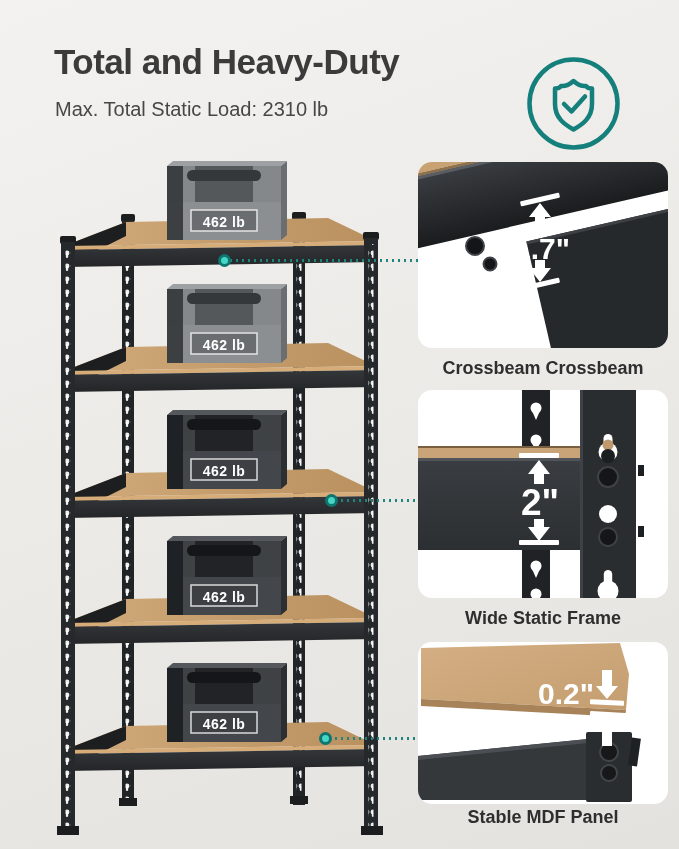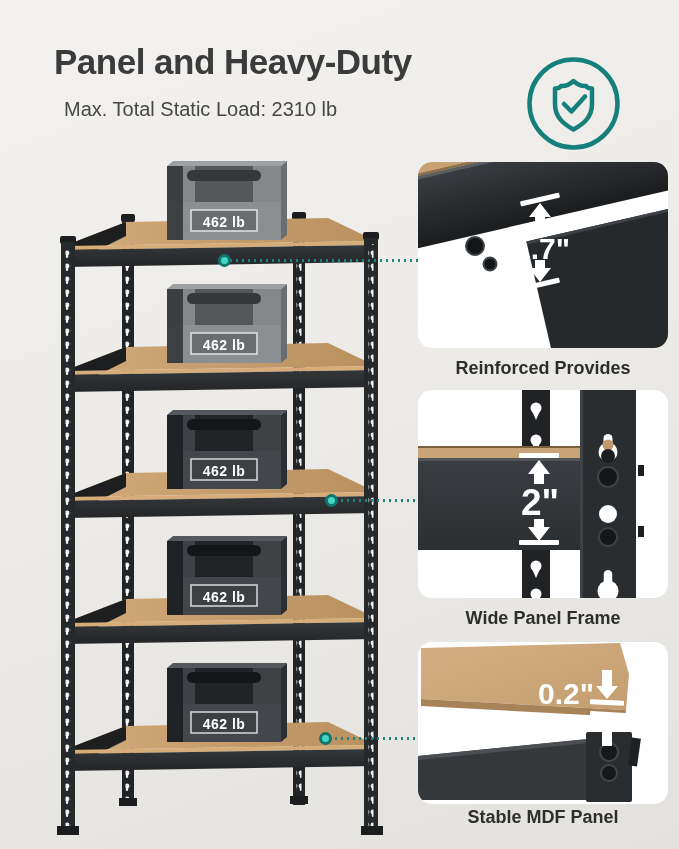--- a/index.html
+++ b/index.html
@@ -8,21 +8,21 @@
     position:relative;width:679px;height:849px;overflow:hidden;
     background:linear-gradient(160deg,#f3f2f0 0%,#edebe8 45%,#e4e2df 100%);
     font-family:"Liberation Sans",sans-serif;
   }
   .headline{
     position:absolute;left:54px;top:42px;width:480px;
     font-size:35px;font-weight:700;letter-spacing:-0.5px;color:#3b3b3b;
   }
   .sub{
     position:absolute;left:55px;top:96px;width:420px;
-    font-size:20px;line-height:26px;color:#474747;margin-left:9px;
+    font-size:20px;line-height:26px;color:#474747;
   }
   .badge{position:absolute;left:525px;top:55px;width:97px;height:97px;}
   .main-art{position:absolute;left:28px;top:158px;width:400px;height:691px;}
   .card{
     position:absolute;left:418px;width:250px;background:#ffffff;
     border-radius:14px;overflow:hidden;
   }
   .card svg{display:block;}
   .card-label{
     position:absolute;left:418px;width:250px;text-align:center;
@@ -41,21 +41,21 @@
   }
   .plate-text{
     font-family:"Liberation Sans",sans-serif;font-weight:700;fill:#ffffff;letter-spacing:0.5px;
   }
 </style>
 </head>
 <body>
 
 <div class="canvas">
 
-  <div class="headline">Panel and Heavy-Duty</div>
+  <div class="headline">Total and Heavy-Duty</div>
   <div class="sub">
     <div>Max. Total Static Load: 2310 lb</div>
   </div>
 
   <svg class="badge" viewBox="0 0 97 97">
     <circle cx="48.5" cy="48.5" r="44" fill="none" stroke="#157f7b" stroke-width="4.5"></circle>
     <path d="M48.5,26 C53,30 57,31.5 61,31 C62,32.5 64,33.5 67,33.5 L67,49 C67,63 57.5,69.5 48.5,74.5 C39.5,69.5 30,63 30,49 L30,33.5 C33,33.5 35,32.5 36,31 C40,31.5 44,30 48.5,26 Z" fill="none" stroke="#157f7b" stroke-width="4.5" stroke-linejoin="round"></path>
     <path d="M39,49 L46.5,56.5 L60,41.5" fill="none" stroke="#157f7b" stroke-width="4.5" stroke-linecap="round" stroke-linejoin="round"></path>
   </svg>
 
@@ -205,21 +205,21 @@
       <circle cx="72" cy="102" r="6.5" fill="#131517" stroke="#3f4347" stroke-width="2"></circle>
       <g fill="#ffffff">
         <rect x="102" y="35" width="40" height="5" rx="1" transform="rotate(-13 122 37.5)"></rect>
         <path d="M122,41 L111,55 L117,55 L117,63 L127,63 L127,55 L133,55 Z"></path>
         <text class="meas-text" x="124" y="97" font-size="30" text-anchor="middle">1.7"</text>
         <path d="M122,119 L111,105 L117,105 L117,97 L127,97 L127,105 L133,105 Z" transform="translate(0,1)"></path>
         <rect x="102" y="120" width="40" height="5" rx="1" transform="rotate(-13 122 122.5)"></rect>
       </g>
     </svg>
   </div>
-  <div class="card-label" style="top:357px;">Reinforced Provides</div>
+  <div class="card-label" style="top:357px;">Crossbeam Crossbeam</div>
 
   <div class="card" style="top:390px;height:208px;">
     <svg width="250" height="208" viewBox="0 0 250 208">
       <defs>
         <linearGradient id="gBeamB" x1="0" y1="0" x2="0" y2="1">
           <stop offset="0" stop-color="#3a3d41"></stop>
             <stop offset="1" stop-color="#2c2f32"></stop>
         </linearGradient>
       </defs>
 
@@ -259,21 +259,21 @@
       </g>
       <g fill="#ffffff">
         <rect x="101" y="63" width="40" height="5" rx="1"></rect>
         <path d="M121,70 L110,84 L116,84 L116,94 L126,94 L126,84 L132,84 Z"></path>
         <text class="meas-text" x="122" y="125" font-size="37" text-anchor="middle">2"</text>
         <path d="M121,151 L110,137 L116,137 L116,129 L126,129 L126,137 L132,137 Z"></path>
         <rect x="101" y="150" width="40" height="5" rx="1"></rect>
       </g>
     </svg>
   </div>
-  <div class="card-label" style="top:607px;">Wide Panel Frame</div>
+  <div class="card-label" style="top:607px;">Wide Static Frame</div>
 
   <div class="card" style="top:642px;height:162px;">
     <svg width="250" height="162" viewBox="0 0 250 162">
       <defs>
         <linearGradient id="gPanel" x1="0" y1="0" x2="1" y2="1">
           <stop offset="0" stop-color="#d4af83"></stop>
             <stop offset="1" stop-color="#c49e70"></stop>
         </linearGradient>
       </defs>
       <path d="M3,6 L202,1 L211,32 L208,68 L3,57 Z" fill="url(#gPanel)"></path>

